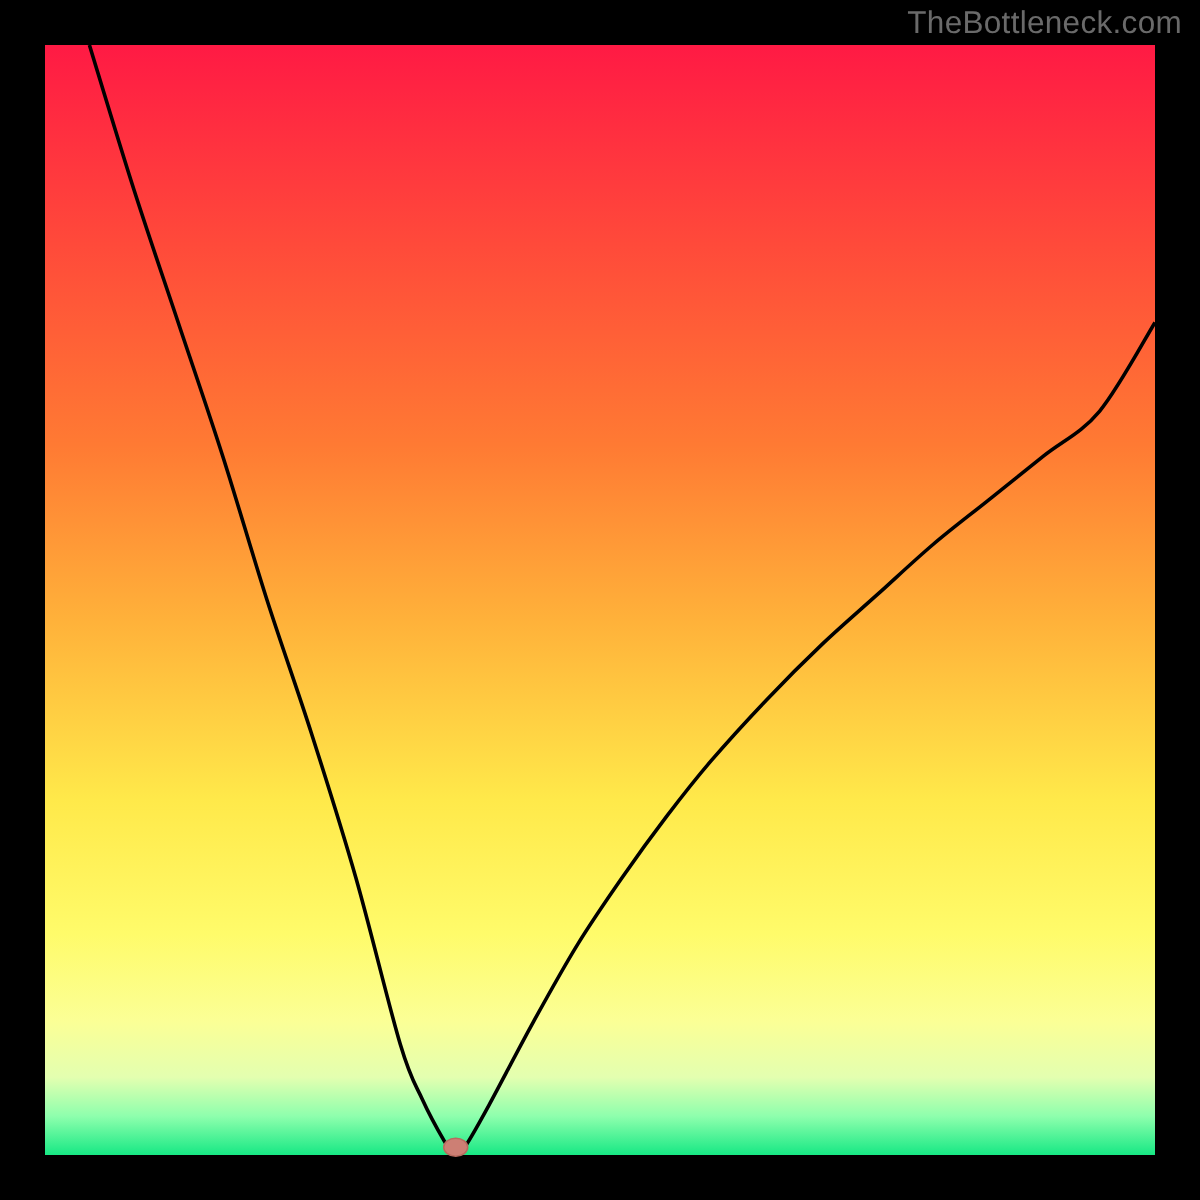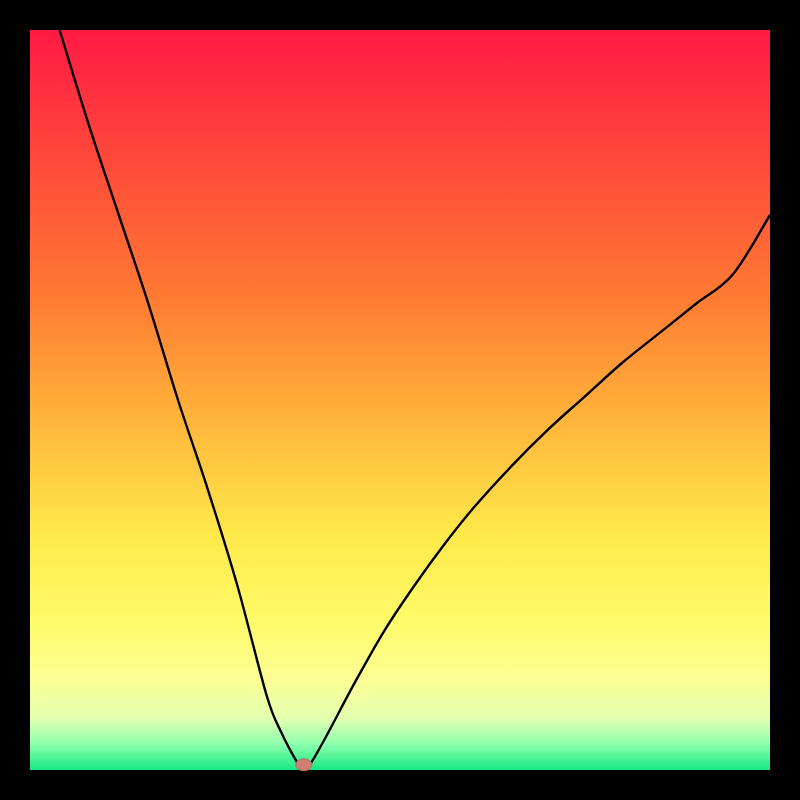--- a/index.html
+++ b/index.html
@@ -55,13 +55,14 @@
           <stop offset="100%" stop-color="#17e884"></stop>
         </linearGradient>
     </defs>
 
     <rect id="plot-rect" fill="url(#bg-grad)" x="30" y="30" width="740" height="740"></rect>
 
     <path id="curve-path" fill="none" stroke-width="2.4" d="M 59.6 30 C 64.53333333333333 46.03333333333333 79.33333333333334 95.36666666666667 89.2 126.2 C 99.06666666666666 157.03333333333333 108.93333333333334 185.4 118.8 215 C 128.66666666666666 244.6 138.53333333333333 272.9666666666667 148.4 303.8 C 158.26666666666668 334.6333333333333 168.13333333333333 369.1666666666667 178 400 C 187.86666666666667 430.8333333333333 197.73333333333332 457.9666666666667 207.6 488.8 C 217.46666666666667 519.6333333333333 227.33333333333334 550.4666666666667 237.20000000000002 585 C 247.0666666666667 619.5333333333333 259.40000000000003 671.3333333333334 266.8 696 C 274.2 720.6666666666666 276.6666666666667 722.1466666666666 281.6 733 C 286.53333333333336 743.8533333333334 293.31666666666666 755.8166666666666 296.4 761.12 C 299.4833333333333 766.4233333333334 298.8666666666666 764.08 300.09999999999997 764.82 C 301.3333333333333 765.5600000000001 302.56666666666666 765.56 303.8 765.56 C 305.03333333333336 765.56 306.26666666666665 765.3133333333334 307.5 764.82 C 308.73333333333335 764.3266666666667 308.1166666666667 767.2866666666667 311.2 762.6 C 314.2833333333333 757.9133333333333 318.6 750.2666666666667 326 736.6999999999999 C 333.4 723.1333333333332 345.73333333333335 699.0833333333334 355.6 681.2 C 365.4666666666667 663.3166666666667 375.3333333333333 645.4333333333334 385.2 629.4000000000001 C 395.06666666666666 613.3666666666668 404.93333333333334 599.1833333333334 414.8 585 C 424.6666666666667 570.8166666666666 434.53333333333336 557.2500000000001 444.40000000000003 544.3000000000001 C 454.2666666666667 531.35 462.9 520.25 474 507.3 C 485.1 494.35 498.6666666666667 479.55000000000007 511 466.6000000000001 C 523.3333333333334 453.6500000000001 535.6666666666666 441.3166666666667 548 429.6 C 560.3333333333334 417.8833333333333 572.6666666666666 407.40000000000003 585 396.3 C 597.3333333333334 385.2 609.6666666666666 373.4833333333333 622 362.99999999999994 C 634.3333333333334 352.5166666666666 646.6666666666666 343.2666666666667 659 333.40000000000003 C 671.3333333333334 323.53333333333336 683.6666666666666 313.6666666666667 696 303.8 C 708.3333333333334 293.93333333333334 720.6666666666666 288.99999999999994 733 274.19999999999993 C 745.3333333333334 259.3999999999999 763.8333333333334 224.86666666666665 770 215" stroke="#000000"></path>
 
     <ellipse id="min-marker" cx="303.8" cy="764.82" rx="8" ry="6" fill="#cd7f74" stroke="#b86b5f" stroke-width="1"></ellipse>
   </svg>
+  <div class="watermark">TheBottleneck.com</div>
 </div>
 
 </body></html>

